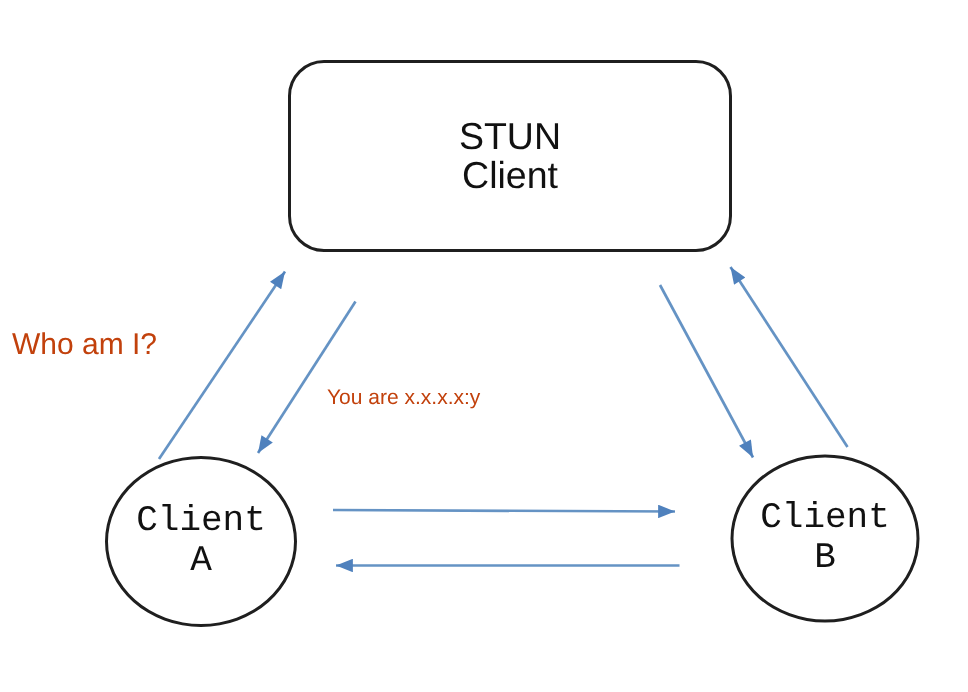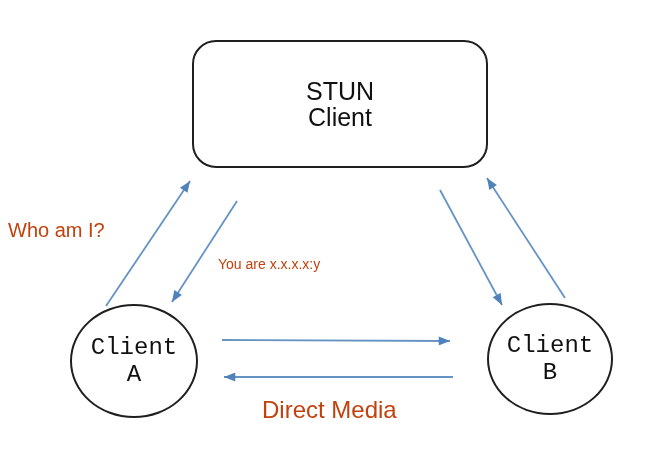--- a/index.html
+++ b/index.html
@@ -132,15 +132,14 @@
     <div class="lines">
       <span>Client</span>
       <span>B</span>
     </div>
   </div>
 
   <div class="free-label label-who">Who am I?</div>
 
   <div class="free-label label-youare">You are x.x.x.x:y</div>
 
-  <div class="free-label label-media">Direct Media</div>
 
 </div>
 
 </body></html>

